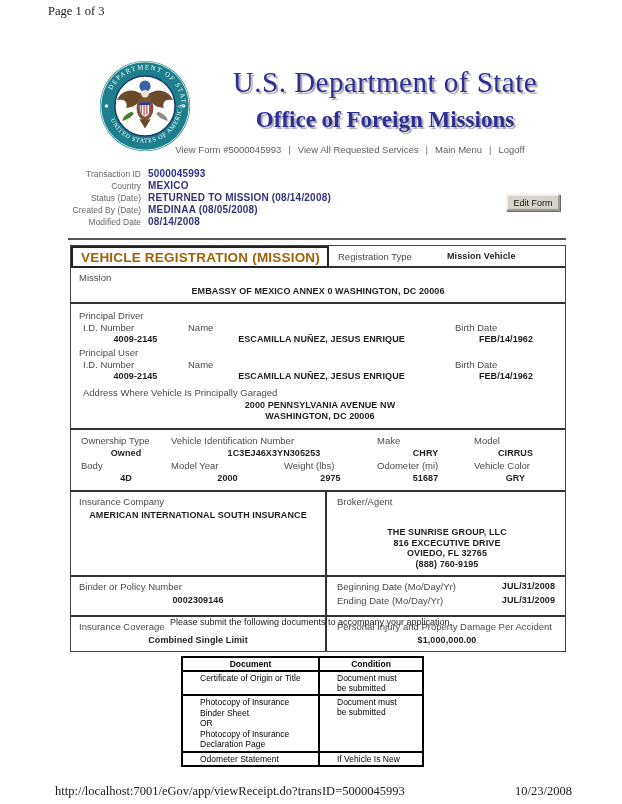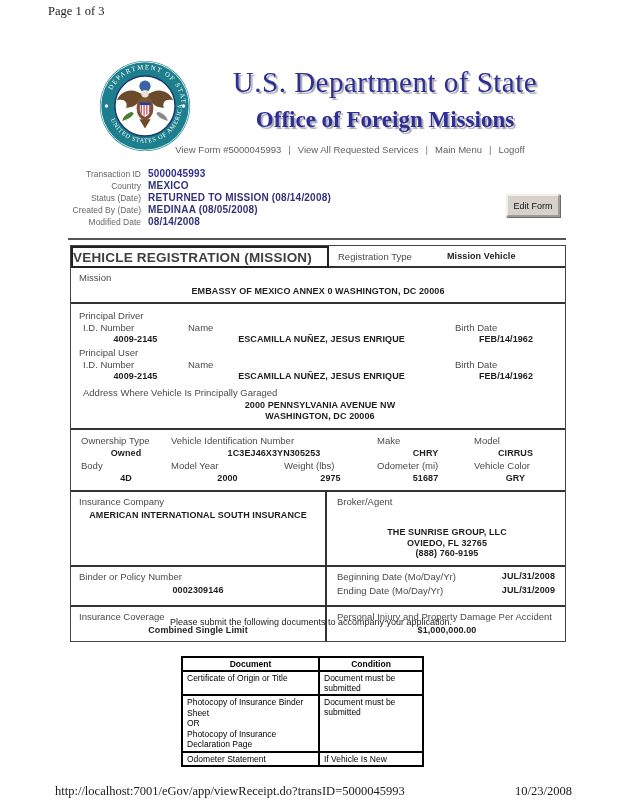--- a/index.html
+++ b/index.html
@@ -32,36 +32,36 @@
          font-size:9.5px; color:#5f5f5f; }
   .nav a { color:#5f5f5f; text-decoration:none; cursor:pointer; }
   .nav .sep { margin:0 7px; color:#777; }
   
   .tx-block { position:absolute; left:0; top:168px; width:470px; }
   .tx-row { display:flex; align-items:baseline; margin-bottom:1px; }
   .tx-label { width:148px; text-align:right; padding-right:7px; font-size:8.5px; color:#666; }
   .tx-value { font-size:10px; font-weight:bold; color:#33337a; letter-spacing:0.2px; }
   .tx-row.big .tx-value { font-size:10px; color:#2e2e94; }
   .edit-btn {
-    position:absolute; left:506px; top:194px; width:54px; height:23px;
+    position:absolute; left:506px; top:194px; width:54px; height:17px;
     background:#d6d2ca; border:2px outset #f2efe9; box-shadow:1px 1px 0 #6a6a6a;
     font-size:9px; color:#111; font-family:"Liberation Sans", sans-serif; cursor:pointer;
   }
   .top-rule { position:absolute; left:68px; top:238px; width:498px; border-top:2px solid #555; }
   
   .form-table {
     position:absolute; left:70px; top:245px; width:496px;
     border:1px solid #444; font-size:9.5px;
   }
   .label { color:#4a4a4a; font-size:9.5px; }
   .val { font-weight:bold; color:#1d1d1d; font-size:9px; letter-spacing:0.1px;text-align:center; }
   .row-hdr { display:flex; height:22px; }
   .hdr-left {
     flex:0 0 258px; border:2px solid #222; display:flex; align-items:center;
-    padding-left:0; font-weight:bold; font-size:13.5px; color:#404040; letter-spacing:0.2px;
+    padding-left:8px; font-weight:bold; font-size:13.5px; color:#a16207; letter-spacing:0.2px;
   }
   .hdr-right { flex:1; display:flex; align-items:center; border-bottom:2px solid #333; }
   .hdr-right .label { padding-left:9px; width:118px; }
   .hdr-right .val { font-size:9px; }
   .sec { border-bottom:2px solid #333; padding:4px 8px 6px 8px; }
   .sec:last-child { border-bottom:none; }
   .mission-val { margin-top:3px; }
   
   .p-section-label { color:#4a4a4a; margin:2px 0 1px 0; }
   .cols { display:flex; padding-left:4px; }
@@ -79,21 +79,21 @@
   .split { display:flex; padding:0; }
   .split .left { flex:0 0 256px; border-right:2px solid #333; padding:4px 8px 6px 8px; }
   .split .right { flex:1; padding:4px 8px 6px 10px; }
   .broker-lines { margin-top:20px; line-height:10.5px; }
   .date-line { display:flex; justify-content:space-between; margin-bottom:3px; }
   .date-line .val { padding-right:2px; }
   .cov-val { margin-top:3px; }
   
   .note { position:absolute; left:0; top:617px; width:622px; text-align:center; font-size:9px; color:#222; }
   .doc-table { position:absolute; left:181px; top:656px; border-collapse:collapse; }
-  .doc-table th, .doc-table td { border:2px solid #000; font-size:8.5px; padding:1px 4px; vertical-align:top; }
+  .doc-table th, .doc-table td { border:2px solid #000; font-size:8.5px; padding:1px 17px; vertical-align:top; }
   .doc-table th { font-weight:bold; text-align:center; padding:1px 4px; }
   .col-doc { width:137px; }
   .col-cond { width:104px;margin-top:20px; }
   .doc-line { line-height:10.5px; }
 </style>
 </head>
 <body>
 
 <div class="print-header">
   <span>Page 1 of 3</span>
@@ -241,20 +241,21 @@
 
   <div class="sec split">
     <div class="left">
       <div class="label">Insurance Company</div>
       <div class="val mission-val">AMERICAN INTERNATIONAL SOUTH INSURANCE</div>
     </div>
     <div class="right">
       <div class="label">Broker/Agent</div>
       <div class="broker-lines">
         <div class="val doc-line">THE SUNRISE GROUP, LLC</div>
+        <div class="val doc-line">816 EXCECUTIVE DRIVE</div>
         <div class="val doc-line">OVIEDO, FL 32765</div>
         <div class="val doc-line">(888) 760-9195</div>
       </div>
     </div>
   </div>
 
   <div class="sec split">
     <div class="left">
       <div class="label">Binder or Policy Number</div>
       <div class="val mission-val">0002309146</div>

